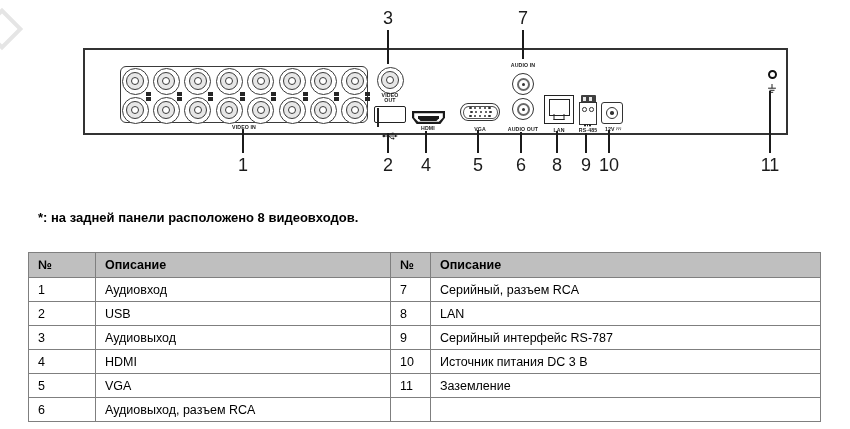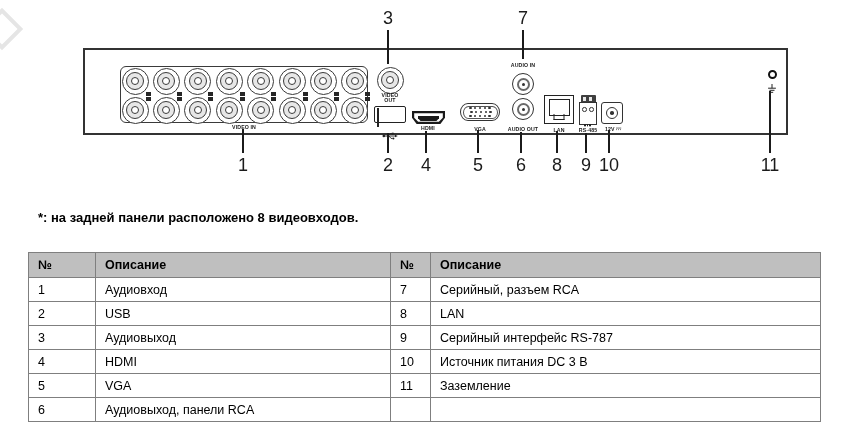--- a/index.html
+++ b/index.html
@@ -378,20 +378,20 @@
       <td>Источник питания DC 3 В</td>
     </tr>
     <tr>
       <td>5</td>
       <td>VGA</td>
       <td>11</td>
       <td>Заземление</td>
     </tr>
     <tr>
       <td>6</td>
-      <td>Аудиовыход, панели RCA</td>
+      <td>Аудиовыход, разъем RCA</td>
       <td></td>
       <td></td>
     </tr>
   </tbody>
     </table>
 
 </div>
 
 </body></html>

